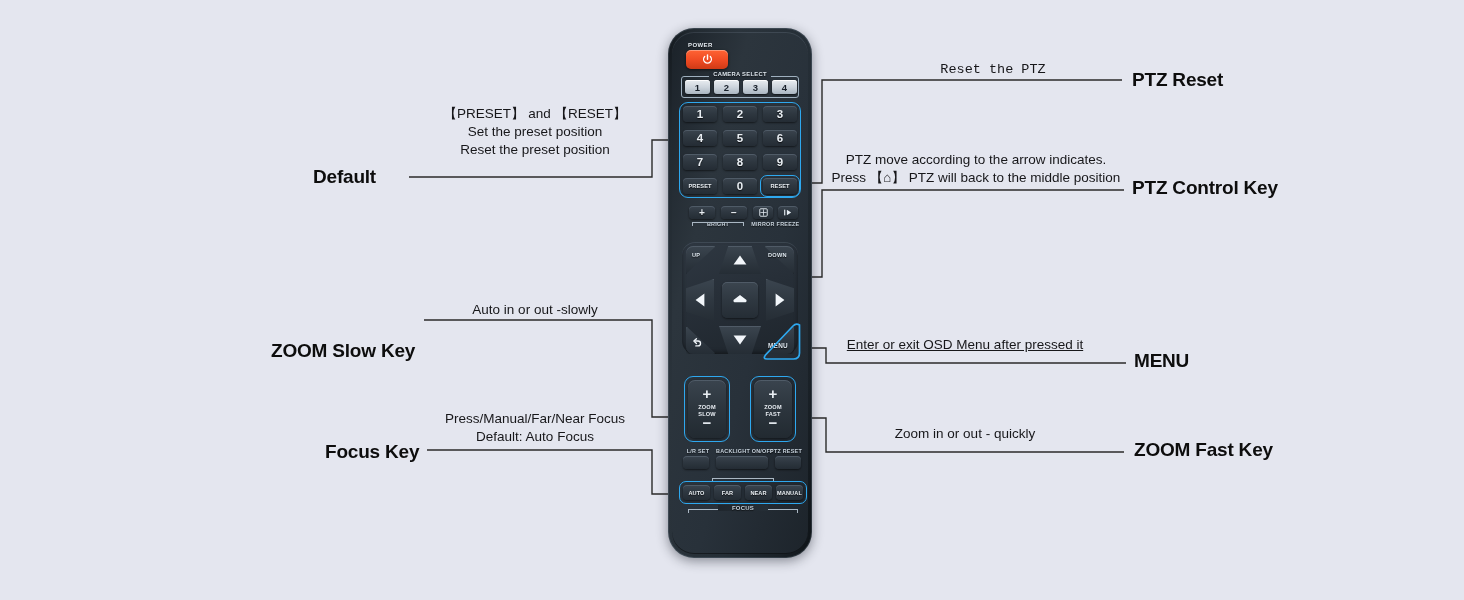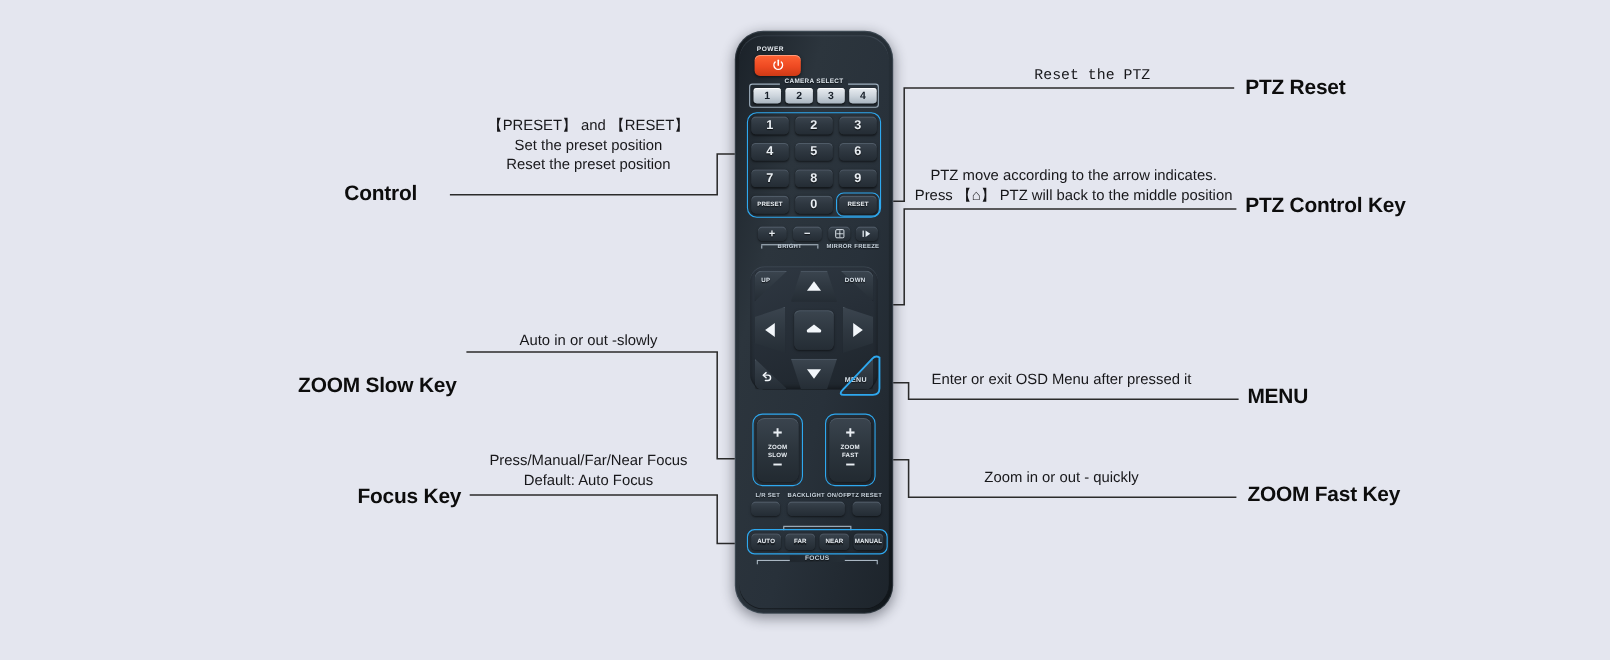--- a/index.html
+++ b/index.html
@@ -178,21 +178,21 @@
       <path d="M812,183 H822 V80 H1122"></path>
 
       <path d="M812,277 H822 V190 H1124"></path>
 
       <path d="M812,348 H826 V363 H1126"></path>
 
       <path d="M812,418 H826 V452 H1124"></path>
     </g>
   </svg>
 
-  <div class="callout-title" style="left:313px; top:166px;">Control</div>
+  <div class="callout-title" style="left:313px; top:166px;">Default</div>
   <div class="callout-desc ta-c" style="left:407px; top:105px; width:256px;">
     <div>【PRESET】 and 【RESET】</div>
     <div>Set the preset position</div>
     <div>Reset the preset position</div>
   </div>
 
   <div class="callout-title" style="left:271px; top:323px;margin-top:17px;">ZOOM Slow Key</div>
   <div class="callout-desc ta-c" style="left:437px; top:301px; width:196px;">
     <div>Auto in or out -slowly</div>
   </div>
@@ -208,21 +208,21 @@
     <div>Reset  the  PTZ</div>
   </div>
 
   <div class="callout-title" style="left:1132px; top:177px;">PTZ Control Key</div>
   <div class="callout-desc ta-c" style="left:830px; top:151px; width:292px;">
     <div>PTZ move according to the arrow  indicates.</div>
     <div>Press 【⌂】 PTZ will back to the middle position</div>
   </div>
 
   <div class="callout-title" style="left:1134px; top:350px;">MENU</div>
-  <div class="callout-desc ta-c" style="left:845px; top:336px; width:240px;">
+  <div class="callout-desc ta-c" style="left:845px; top:336px; width:240px;text-decoration:underline;">
     <div>Enter or exit OSD Menu after pressed it</div>
   </div>
 
   <div class="callout-title" style="left:1134px; top:439px;">ZOOM Fast Key</div>
   <div class="callout-desc ta-c" style="left:855px; top:425px; width:220px;">
     <div>Zoom in or out - quickly</div>
   </div>
 
   <div id="remote">
     <div id="face">

